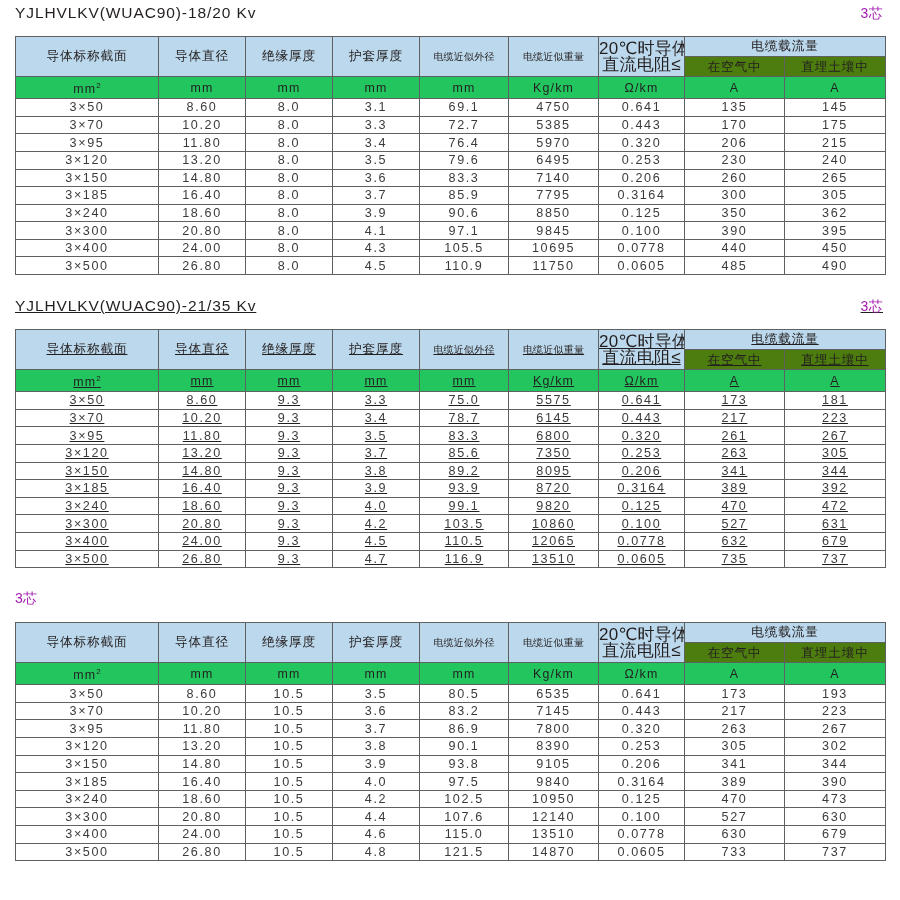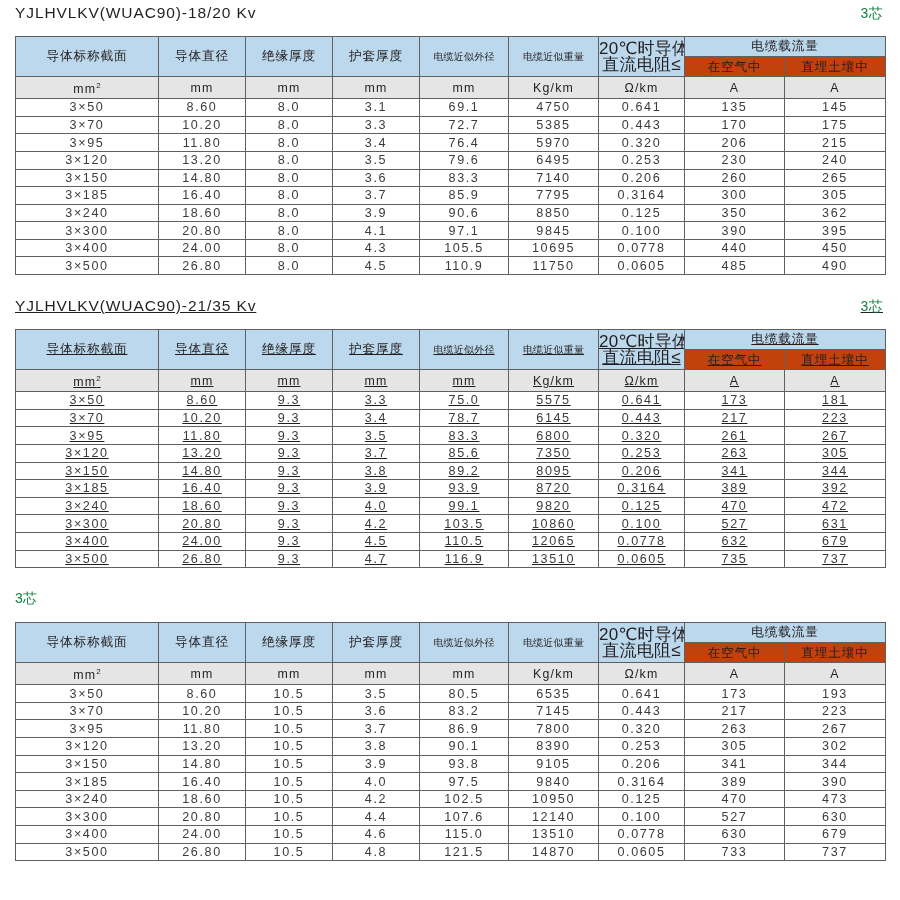--- a/index.html
+++ b/index.html
@@ -38,21 +38,21 @@
   }
   .title-text {
     font-size: 15.5px;
     letter-spacing: 0.9px;
     color: #231f20;
     white-space: nowrap;
   }
   .core-text {
     font-size: 14px;
     letter-spacing: 0.3px;
-    color: #15803d;
+    color: #a21caf;
     white-space: nowrap;
     padding-right: 2px;
   }
 
   table.cable {
     border-collapse: collapse;
     width: 870px;
     table-layout: fixed;
     border: 1px solid #404040;
   }
@@ -78,28 +78,28 @@
   .hdr th.two-line {
     font-size: 17px;
     letter-spacing: 0.2px;
     line-height: 16px;
   }
   .hdr th.tight {
     font-size: 10px;
     letter-spacing: 0.2px;
   }
   .hdr2 th {
-    background: #c2410c;
+    background: #4d7c0f;
     font-size: 12.7px;
     letter-spacing: 0.8px;
     height: 19px;
     line-height: 18px;
   }
   .unit-row td {
-    background: #e5e5e5;
+    background: #22c55e;
     font-size: 12.4px;
     letter-spacing: 1.2px;
     height: 19px;
     line-height: 18px;
     color: #3b3b3b;
   }
   .unit-row td sup {
     font-size: 8px;
     letter-spacing: 0;
     vertical-align: super;

